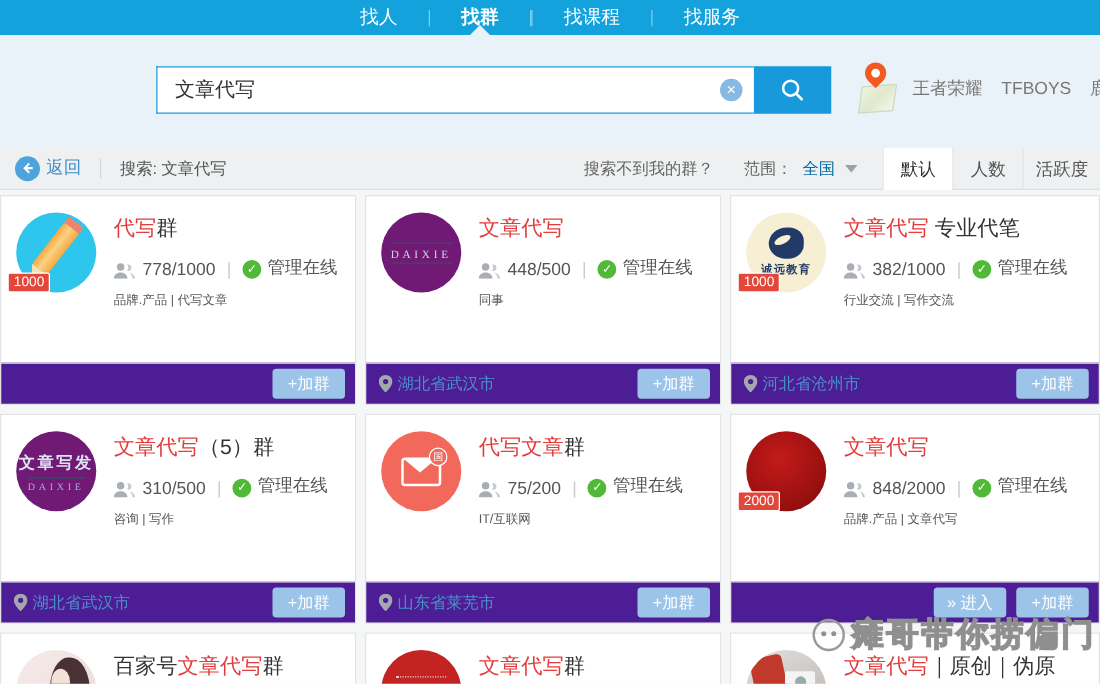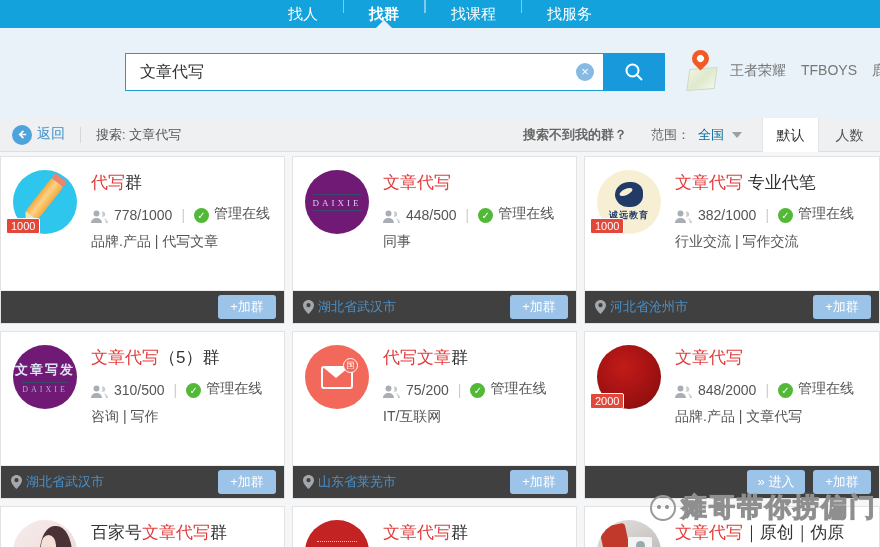--- a/index.html
+++ b/index.html
@@ -1,20 +1,20 @@
 <!DOCTYPE html>
 <html><head>
 <meta charset="utf-8">
 <style>
   * { margin:0; padding:0; box-sizing:border-box; }
   html,body { width:880px; height:547px; overflow:hidden; }
   body { font-family:"Liberation Sans","DejaVu Sans",sans-serif; background:#f4f6f7; position:relative; }
 
   
-  .topnav { height:28px; background:#13a2dc; display:flex; justify-content:center; position:relative; }
+  .topnav { height:28px; background:#13a2dc; display:flex; align-items:center; justify-content:center; position:relative; }
   .nav-item { color:#fff; font-size:15px; padding:0 25px; height:28px; line-height:28px; position:relative; cursor:pointer; white-space:nowrap; }
   .nav-item.active { font-weight:bold; }
   .nav-item.active::after { content:""; position:absolute; left:50%; transform:translateX(-50%); top:20px;
     border:8px solid transparent; border-bottom:8px solid #e9f2f8; border-top:none; }
   .nav-sep { width:1px; height:13px; background:rgba(255,255,255,.45); }
   .hot-badge { display:inline-block; background:#f08519; color:#fff; font-size:10px; font-weight:normal;
     width:15px; height:15px; line-height:15px; text-align:center; vertical-align:3px; margin-left:3px; border-radius:1px; }
 
   
   .search-sec { height:90px; background:#e9f2f8; position:relative; }
@@ -33,21 +33,21 @@
   .hot-words { position:absolute; left:730px; top:34px; display:flex; gap:15px; font-size:14px; color:#777; }
   .hot-word { cursor:pointer; white-space:nowrap; }
 
   
   .filterbar { height:34px; background:#eef0f1; border-bottom:1px solid #dcdfe1; display:flex; align-items:center; font-size:13px; color:#555; }
   .back { display:flex; align-items:flex-start; margin-left:12px; cursor:pointer; }
   .back-circle { width:20px; height:20px; border-radius:50%; background:#4da3dc; display:flex; align-items:center; justify-content:center; margin-right:5px; }
   .back-label { color:#3f8fca; font-size:14px; }
   .fdiv { width:1px; height:16px; background:#d5d8da; margin:0 15px; }
   .fspacer { flex:1; }
-  .not-found { color:#666; margin-right:24px; cursor:pointer;font-weight:bold; }
+  .not-found { color:#666; margin-right:24px; cursor:pointer; }
   .scope-label { color:#666; }
   .scope-value { color:#0369a1; margin:0 4px 0 8px; cursor:pointer; }
   .scope-caret { width:0; height:0; border:5px solid transparent; border-top:6px solid #9aa0a5; margin:5px 20px 0 4px; cursor:pointer; }
   .sort-tabs { display:flex; height:34px; }
   .sort-tab { width:56px; text-align:center; line-height:34px; border-left:1px solid #e2e4e6; cursor:pointer; color:#555; font-size:14px; }
   .sort-tab.active { background:#fff; color:#333; }
   .sort-tab:last-child { width:62px; }
 
   
   .grid { padding-top:4px; display:grid; grid-template-columns:285px 285px 1fr; gap:7px; background:#f4f6f7; }
@@ -59,22 +59,22 @@
     padding:1px 4px; border-radius:2px; border:1px solid #fff; line-height:12px; }
   .cap-badge:empty { display:none; }
   .info { margin-left:14px; padding-top:1px; min-width:0; }
   .title { font-size:17px; font-weight:normal; color:#333; cursor:pointer; white-space:nowrap; }
   .t-red { color:#e23c3c; }
   .meta { margin-top:11px; display:flex; align-items:flex-end; font-size:14px; color:#555; }
   .meta svg { margin-right:6px; }
   .msep { color:#ccc; margin:0 9px; }
   .check { width:15px; height:15px; border-radius:50%; background:#52b838; color:#fff; font-size:10px;
     display:inline-flex; align-items:center; justify-content:center; margin-right:5px; flex-shrink:0; }
-  .tags { margin-top:10px; font-size:14px; color:#555; }
-  .card-foot { height:33px; border-top:1px solid #ececec; background:#404040; display:flex; align-items:center; padding:0 8px 0 10px; }
+  .tags { margin-top:10px; font-size:10px; color:#555; }
+  .card-foot { height:33px; border-top:1px solid #ececec; background:#4c1d95; display:flex; align-items:center; padding:0 8px 0 10px; }
   .loc { display:flex; align-items:center; gap:4px; font-size:13px; color:#4a90c8; }
   .fspace { flex:1; }
   .btn { min-width:58px; height:24px; background:#9cc3e8; color:#fff; font-size:13px; display:flex;
     align-items:center; justify-content:center; border-radius:3px; margin-left:8px; cursor:pointer; padding:0 8px; }
 
   
   .av-pencil { background:#2ec6ec; }
   .pencil { position:absolute; left:24px; top:8px; width:15px; height:42px; border-radius:2px;
     background:linear-gradient(90deg,#f5a93f 0%,#fbd284 45%,#f5a93f 100%); transform:rotate(38deg); }
   .pencil::before { content:""; position:absolute; left:0; top:-6px; width:15px; height:6px; background:#f2836b; border-radius:2px 2px 0 0; }
@@ -164,20 +164,21 @@
   <div class="fdiv"></div>
   <span>搜索: 文章代写</span>
   <span class="fspacer"></span>
   <span class="not-found">搜索不到我的群？</span>
   <span class="scope-label">范围：</span>
   <span class="scope-value">全国</span>
   <span class="scope-caret"></span>
   <div class="sort-tabs">
     <div class="sort-tab active">默认</div>
     <div class="sort-tab">人数</div>
+    <div class="sort-tab">活跃度</div>
   </div>
 </div>
 
 <main class="grid">
 
   <article class="card">
     <div class="card-body">
       <div class="avatar-wrap">
         <div class="avatar av-pencil">
             <div class="pencil"></div>

